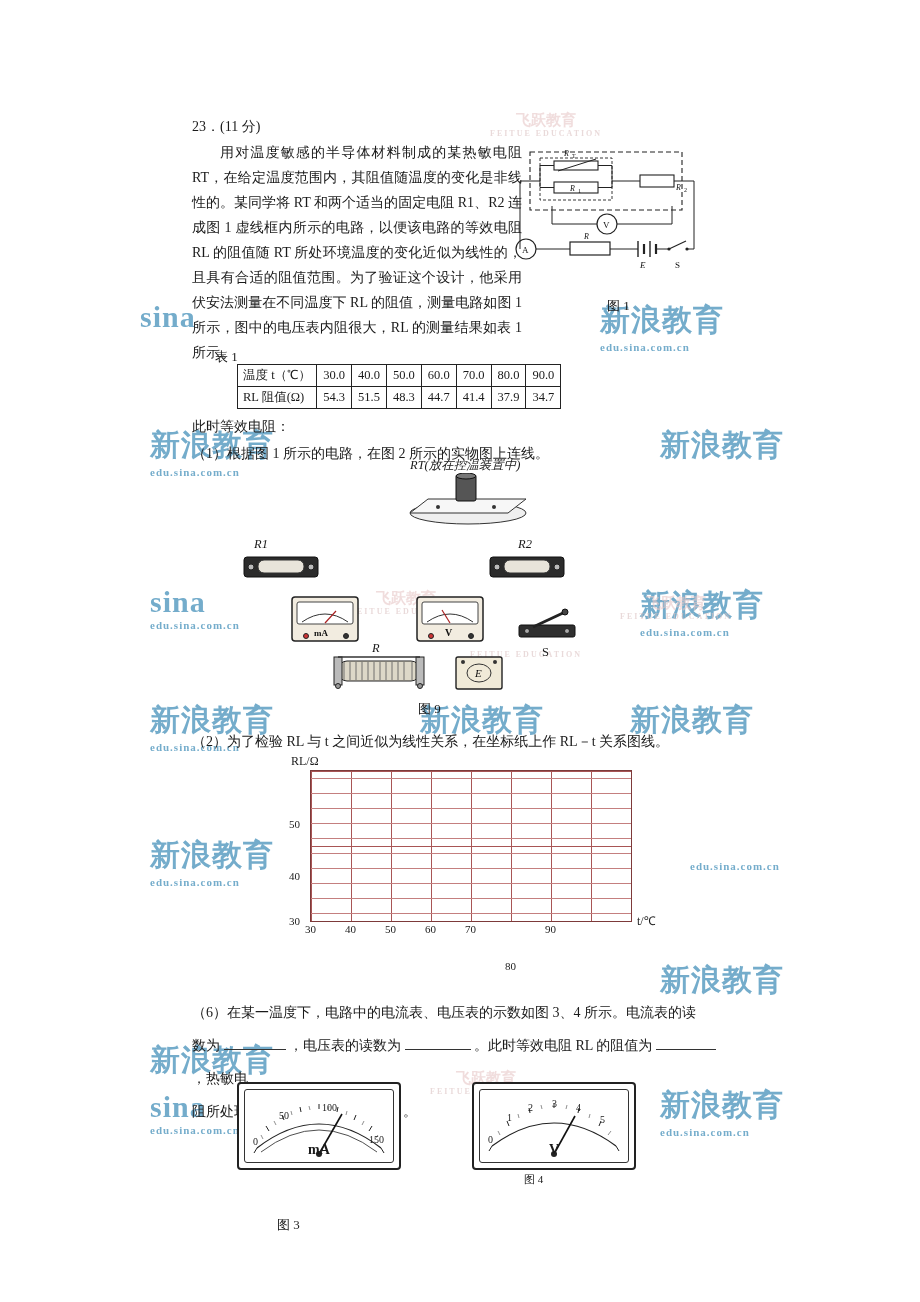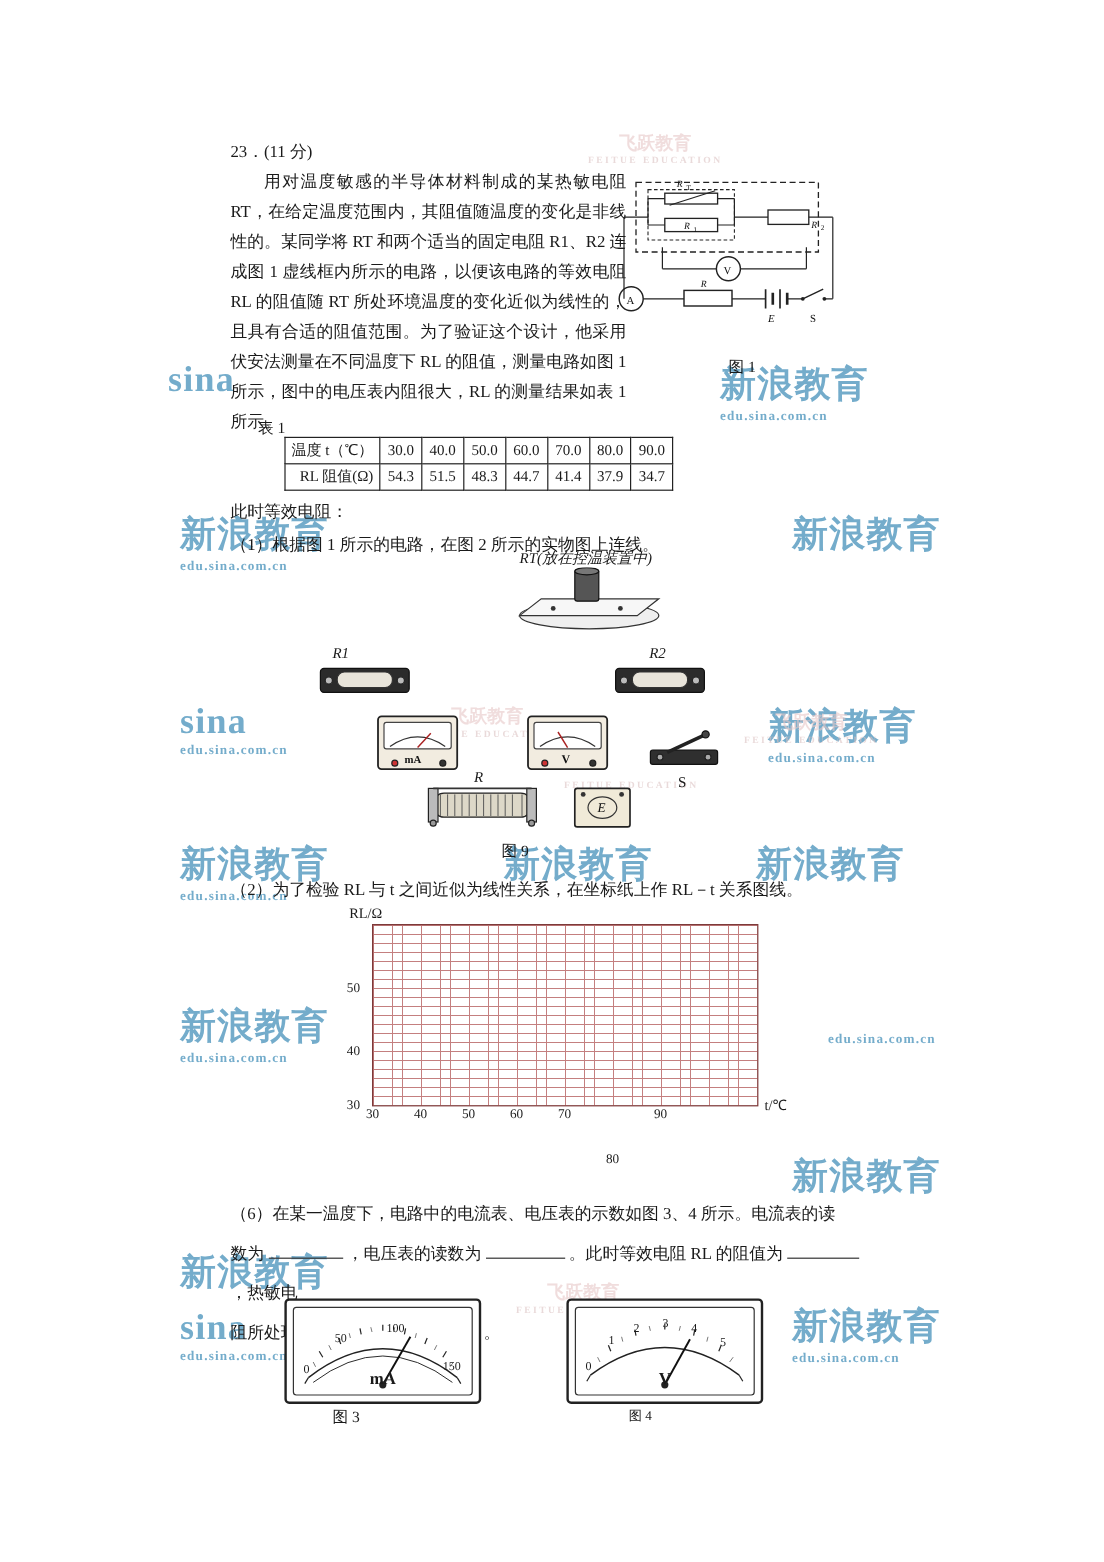--- a/index.html
+++ b/index.html
@@ -54,38 +54,38 @@
     position:absolute;left:237px;top:364px;
     border-collapse:collapse;font-size:12.5px;
   }
   table.data td{
     border:1px solid #222;
     padding:2px 6px;
     text-align:center;
     white-space:nowrap;
     height:17px;
   }
-  table.data td.hd{text-align:right;padding:2px 5px;}
+  table.data td.hd{text-align:left;padding:2px 5px;}
 
   .q-intro{position:absolute;left:192px;top:418px;font-size:14px;}
   .q1{position:absolute;left:192px;top:445px;font-size:14px;}
   .fig2-label{position:absolute;left:418px;top:700px;font-size:13px;}
   .q2{position:absolute;left:192px;top:733px;font-size:14px;}
   .q3{position:absolute;left:192px;top:996px;width:540px;font-size:14px;line-height:33px;}
-  .fig3-label{position:absolute;left:277px;top:1172px;font-size:13px;}
+  .fig3-label{position:absolute;left:277px;top:1216px;font-size:13px;}
   .fig4-label{position:absolute;left:524px;top:1172px;font-size:11px;}
 
   .blank{display:inline-block;border-bottom:1px solid #333;height:14px;}
 
   
   .fig1{position:absolute;left:512px;top:146px;width:200px;height:145px;}
   .fig1 svg{display:block;}
 
   
-  .fig2{position:absolute;left:283px;top:455px;width:360px;height:240px;}
+  .fig2{position:absolute;left:260px;top:455px;width:360px;height:240px;}
   .fig2 .lbl{position:absolute;font-size:12.5px;font-style:italic;}
 
   
   .graph-wrap{position:absolute;left:275px;top:760px;width:390px;height:185px;}
   .gridbox{
     position:absolute;left:35px;top:10px;width:320px;height:150px;
     background:
       repeating-linear-gradient(to right,#c47f7f 0 .5px,transparent .5px 8px),
       repeating-linear-gradient(to bottom,#c47f7f 0 .5px,transparent .5px 7.5px),
       repeating-linear-gradient(to right,#a85555 0 .8px,transparent .8px 40px),

